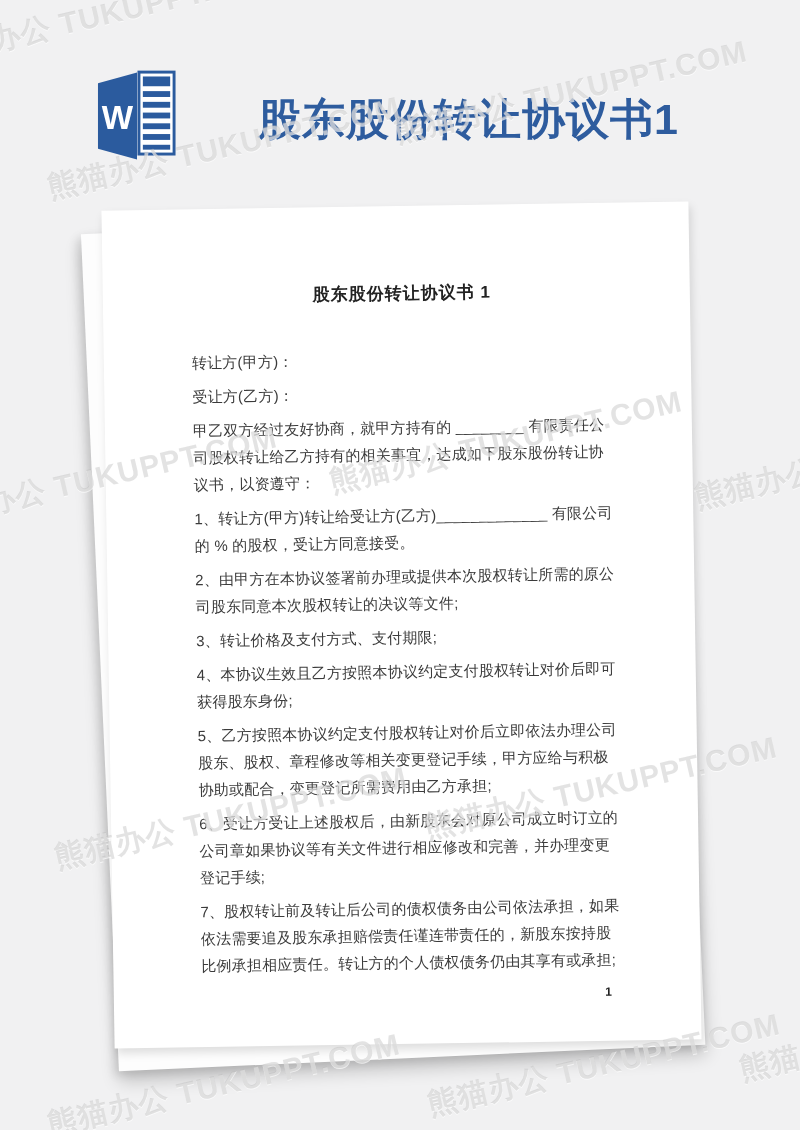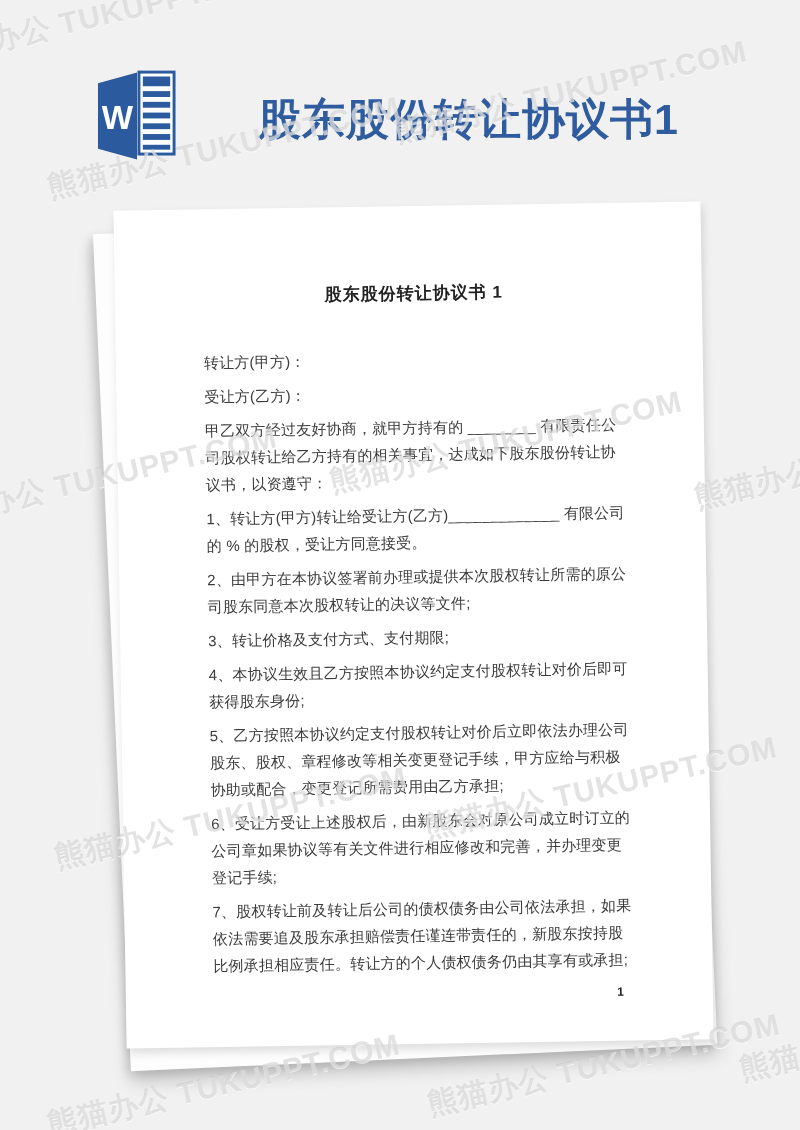--- a/index.html
+++ b/index.html
@@ -14,21 +14,21 @@
   .site-header{position:absolute;left:0;top:0;width:800px;height:200px;}
   .word-icon{position:absolute;left:97px;top:69px;width:80px;height:94px;}
   .site-title{
     position:absolute;left:257px;top:86px;margin:1px;
     font-family:Liberation Sans, sans-serif;
     font-weight:bold;font-size:43px;line-height:64px;
     color:#2e5c9e;letter-spacing:1px;white-space:nowrap;
   }
 
   
-  .paper-stack{position:absolute;left:120px;top:206px;width:587px;height:838px;}
+  .paper-stack{position:absolute;left:108px;top:206px;width:587px;height:838px;}
   .sheet-back{
     position:absolute;left:0;top:0;width:587px;height:838px;
     background:#fdfdfd;
     transform:rotate(-2.6deg) translate(-9px,14px);
     box-shadow:0 10px 18px rgba(0,0,0,0.20), -4px 4px 10px rgba(0,0,0,0.10);
   }
   .sheet-main{
     position:absolute;left:0;top:0;width:587px;height:838px;
     background:#ffffff;
     transform:rotate(-0.9deg);

